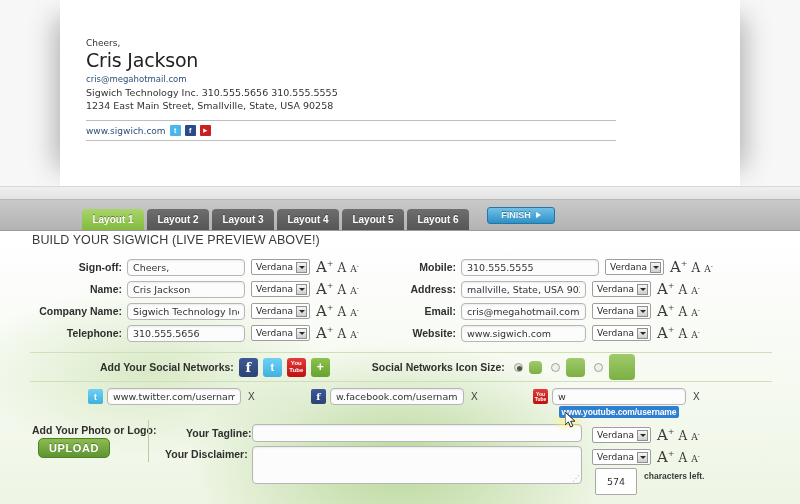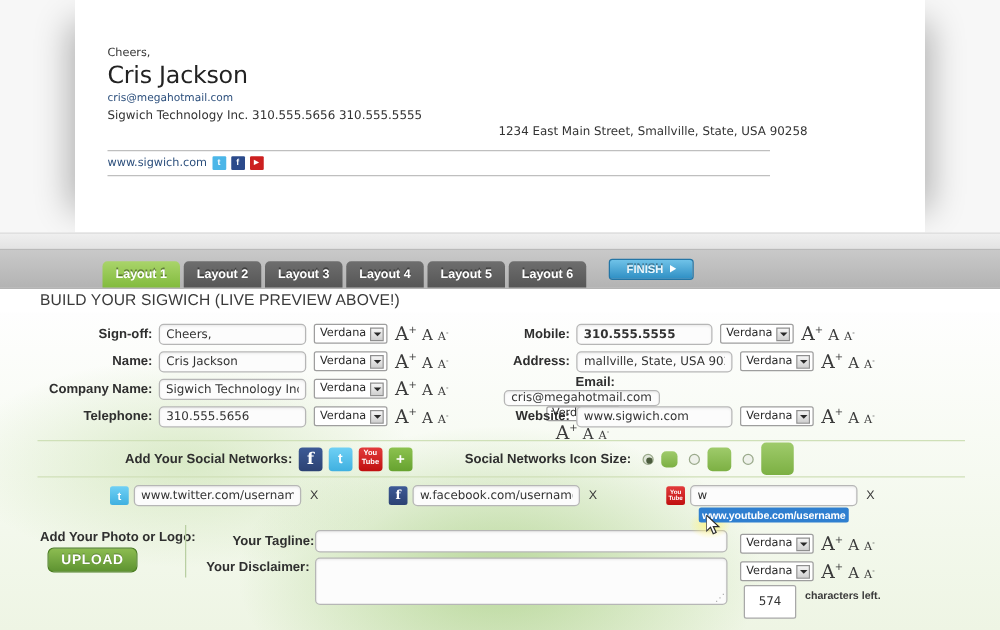--- a/index.html
+++ b/index.html
@@ -51,21 +51,21 @@
     font-family:"DejaVu Sans", sans-serif;
     text-shadow:0 1px 0 rgba(255,255,255,.9);
   }
   #sigwich-logo sup { font-size:9px; color:#8a8a8a; letter-spacing:0; }
 
   #sig-block { position:absolute; left:26px; top:38px; width:560px; color:#333; }
   #sig-cheers { font-size:9px; color:#333; font-family:"DejaVu Sans", sans-serif; }
   #sig-name { font-size:19px; color:#222; margin-top:1px; letter-spacing:-.2px; font-family:"DejaVu Sans", sans-serif;}
   #sig-email { font-size:8.5px; color:#2c4f7c; margin-top:3px; font-family:"DejaVu Sans", sans-serif;}
   #sig-company { font-size:9.5px; color:#333; margin-top:3px; font-family:"DejaVu Sans", sans-serif;}
-  #sig-address { font-size:9.5px; color:#333; margin-top:2px; font-family:"DejaVu Sans", sans-serif;text-align:right;}
+  #sig-address { font-size:9.5px; color:#333; margin-top:2px; font-family:"DejaVu Sans", sans-serif;}
   #sig-rule-top { border-top:1px solid #bfbfbf; margin-top:9px; width:530px; }
   #sig-links { display:flex; align-items:center; gap:4px; padding:4px 0 4px 0; }
   #sig-web { font-size:9px; color:#2c4f7c; font-family:"DejaVu Sans", sans-serif;}
   #sig-rule-bot { border-top:1px solid #bfbfbf; width:530px; }
 
   .mini-ico { width:11px; height:11px; border-radius:1px; display:inline-block;
               font-size:7px; color:#fff; text-align:center; line-height:11px; font-weight:bold;}
   .mi-tw { background:#4bb6e8; }
   .mi-fb { background:#2b4a8b; }
   .mi-yt { background:#cc1f1f; font-size:5px; line-height:11px;}
@@ -345,21 +345,21 @@
     </div>
     <div class="size-ctrls">
       <span class="sz-big">A<sup>+</sup></span>
       <span class="sz-mid">A</span>
       <span class="sz-sml">A<sup>-</sup></span>
     </div>
   </div>
 
   <div class="field-row" style="left:398px; top:6px;">
     <span class="fld-label" style="width:58px;">Mobile:</span>
-    <input class="txt-input" style="width: 109px; margin-left: 5px; font-weight: bold;" value="310.555.5555">
+    <input class="txt-input" style="width: 138px; margin-left: 5px;" value="310.555.5555">
     <div class="font-select" style="margin-left:6px;">
       <span>Verdana</span>
       <span class="sel-arrow"></span>
     </div>
     <div class="size-ctrls">
       <span class="sz-big">A<sup>+</sup></span>
       <span class="sz-mid">A</span>
       <span class="sz-sml">A<sup>-</sup></span>
     </div>
   </div>
@@ -371,21 +371,21 @@
       <span>Verdana</span>
       <span class="sel-arrow"></span>
     </div>
     <div class="size-ctrls">
       <span class="sz-big">A<sup>+</sup></span>
       <span class="sz-mid">A</span>
       <span class="sz-sml">A<sup>-</sup></span>
     </div>
   </div>
 
-  <div class="field-row" style="left:398px; top:50px;flex-direction:column;">
+  <div class="field-row" style="left:398px; top:50px;">
     <span class="fld-label" style="width:58px;">Email:</span>
     <input class="txt-input" style="width: 125px; margin-left: 5px;" value="cris@megahotmail.com">
     <div class="font-select" style="margin-left:6px;">
       <span>Verdana</span>
       <span class="sel-arrow"></span>
     </div>
     <div class="size-ctrls">
       <span class="sz-big">A<sup>+</sup></span>
       <span class="sz-mid">A</span>
       <span class="sz-sml">A<sup>-</sup></span>

